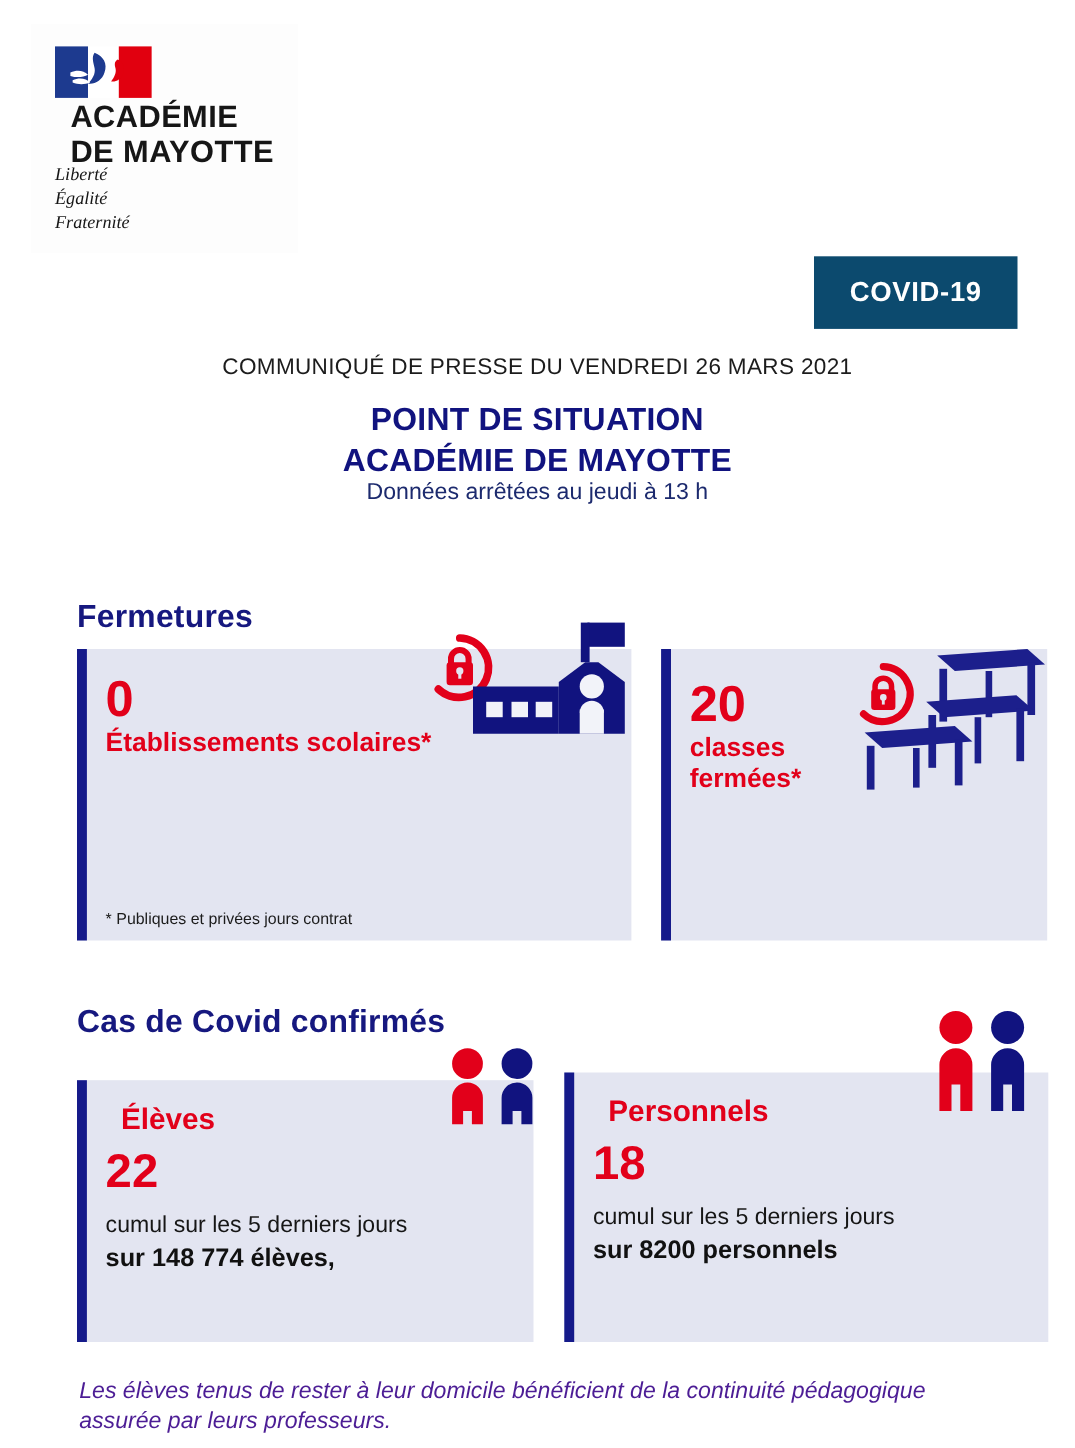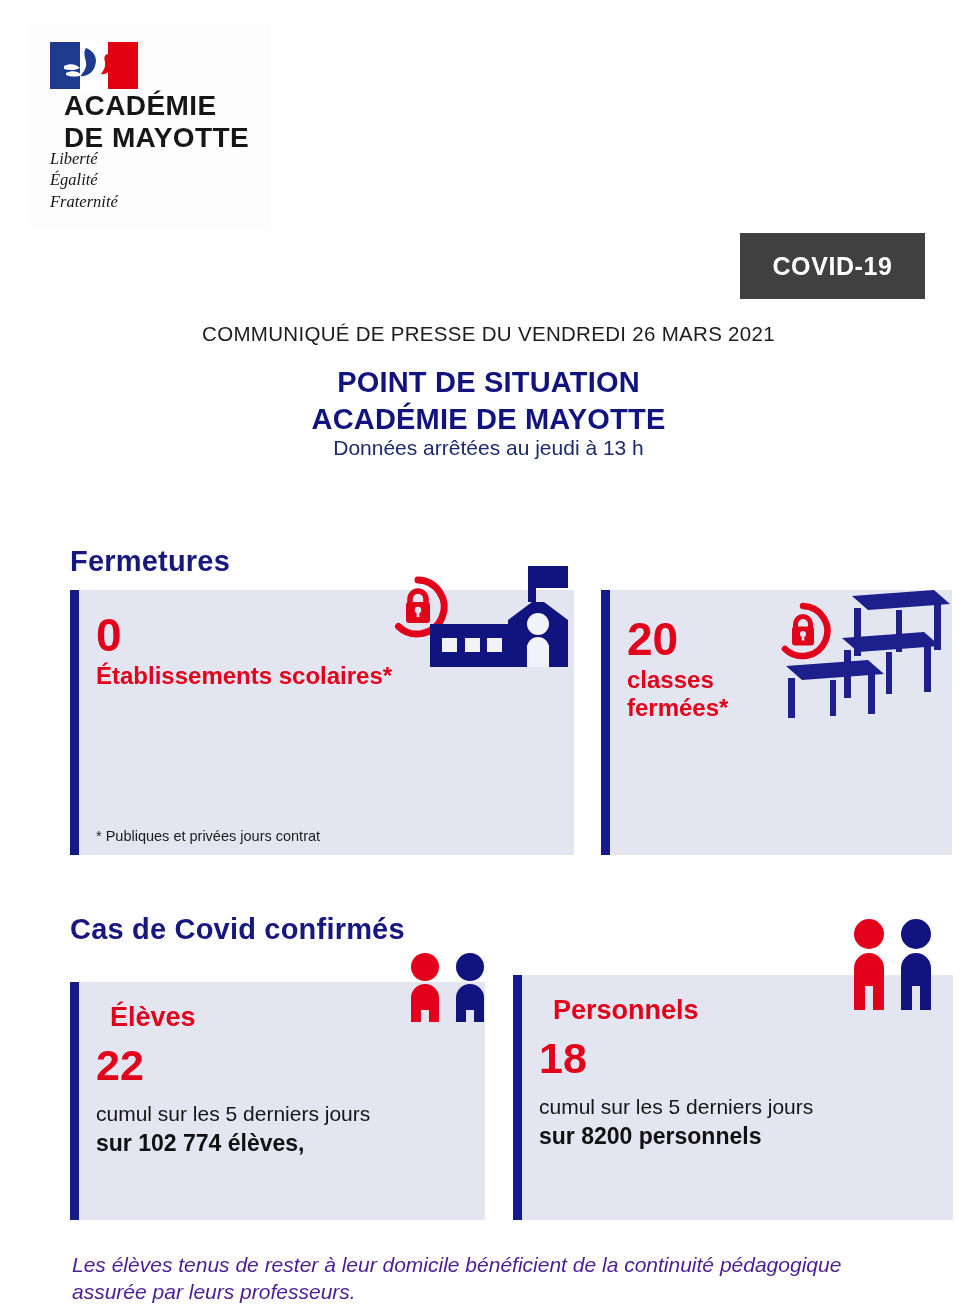--- a/index.html
+++ b/index.html
@@ -54,21 +54,21 @@
     color: #161616;
   }
 
   
   .covid-badge {
     position: absolute;
     left: 740px;
     top: 233px;
     width: 185px;
     height: 66px;
-    background: #404040;
+    background: #0c4a6e;
     color: #ffffff;
     font-size: 25px;
     font-weight: bold;
     letter-spacing: 0.6px;
     display: flex;
     align-items: center;
     justify-content: center;
   }
 
   
@@ -340,21 +340,21 @@
 </svg>
 
 <div class="section-heading" id="heading-cas">Cas de Covid confirmés</div>
 
 <div class="card" id="card-eleves">
   <div class="bar"></div>
   <div class="card-body">
     <div class="red-label-lg case-title">Élèves</div>
     <div class="big-number case-number">22</div>
     <div class="case-line1">cumul sur les 5 derniers jours</div>
-    <div class="case-line2">sur 102 774 élèves,</div>
+    <div class="case-line2">sur 148 774 élèves,</div>
   </div>
 </div>
 
 <div class="card" id="card-personnels">
   <div class="bar"></div>
   <div class="card-body">
     <div class="red-label-lg case-title">Personnels</div>
     <div class="big-number case-number">18</div>
     <div class="case-line1">cumul sur les 5 derniers jours</div>
     <div class="case-line2">sur 8200 personnels</div>

